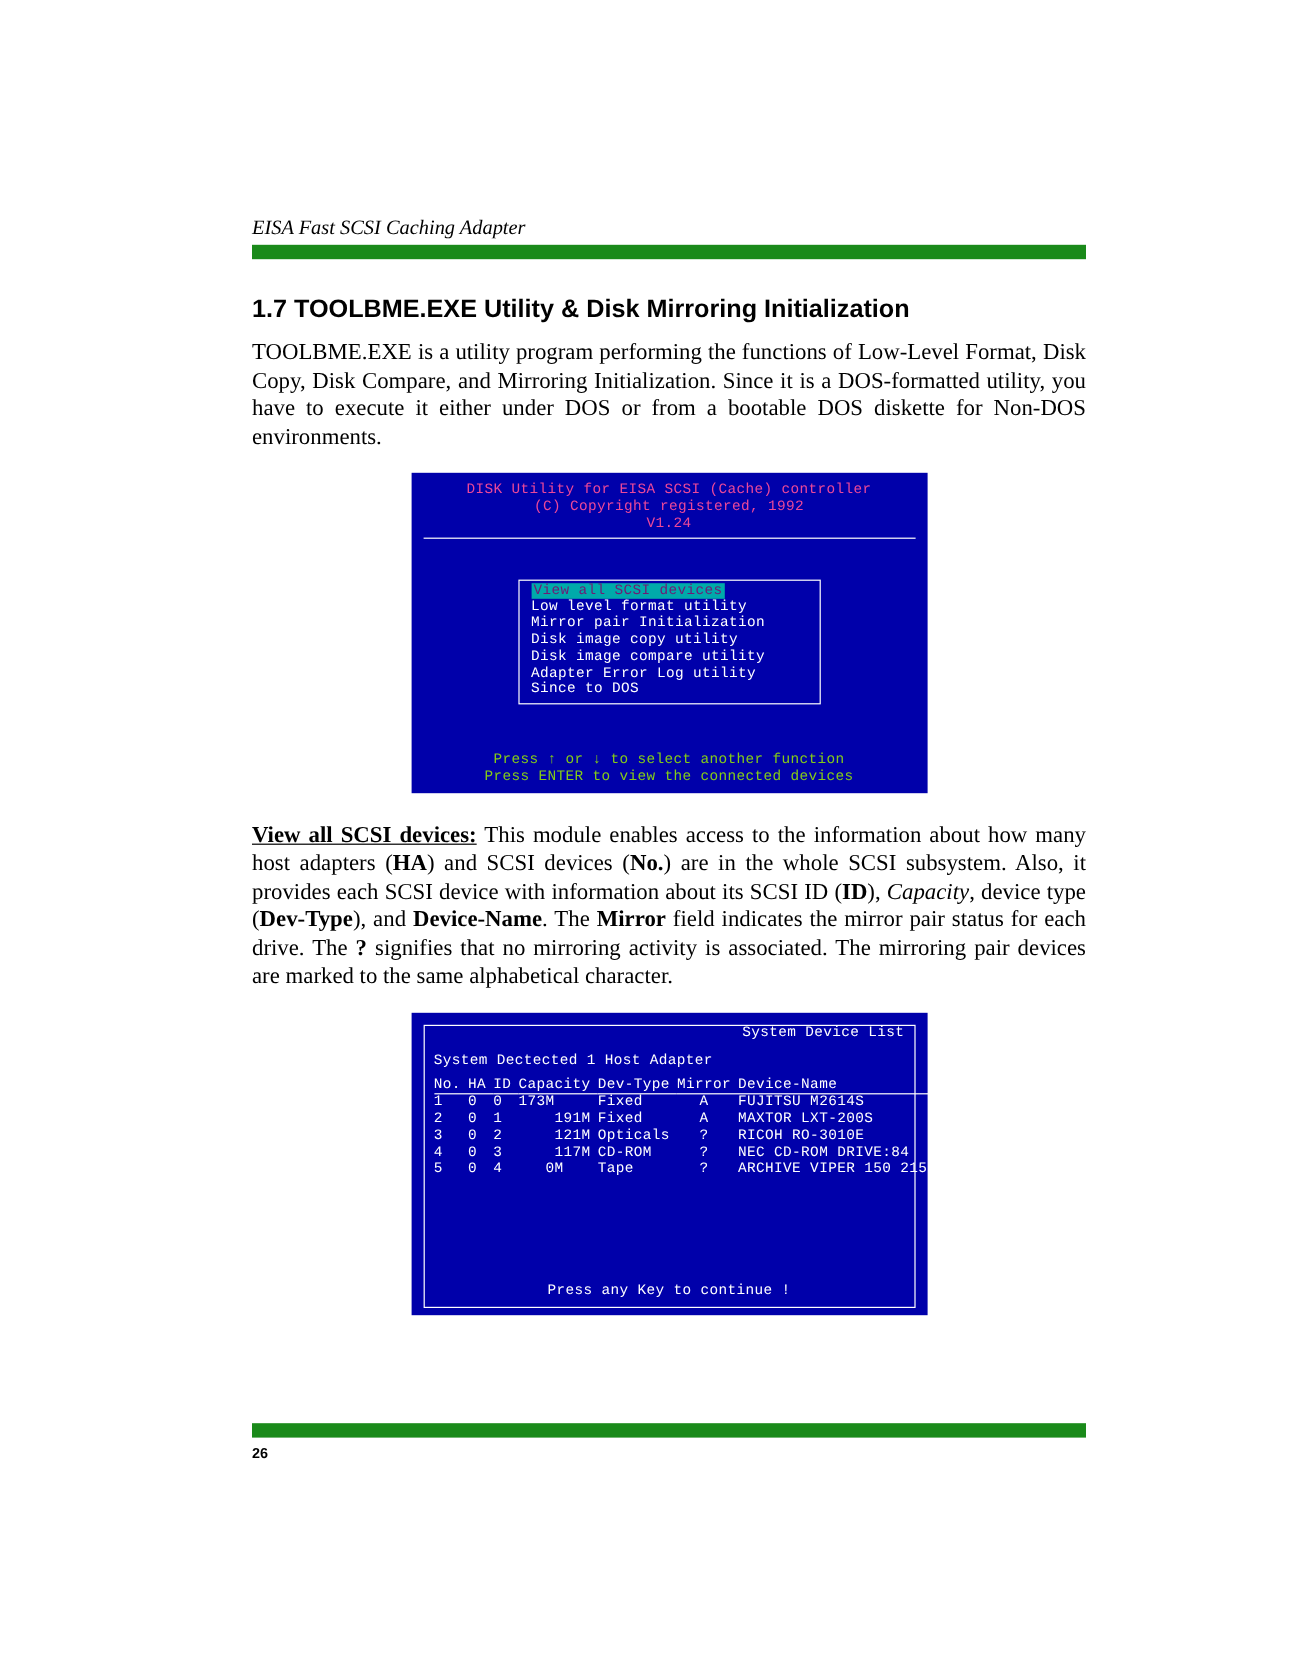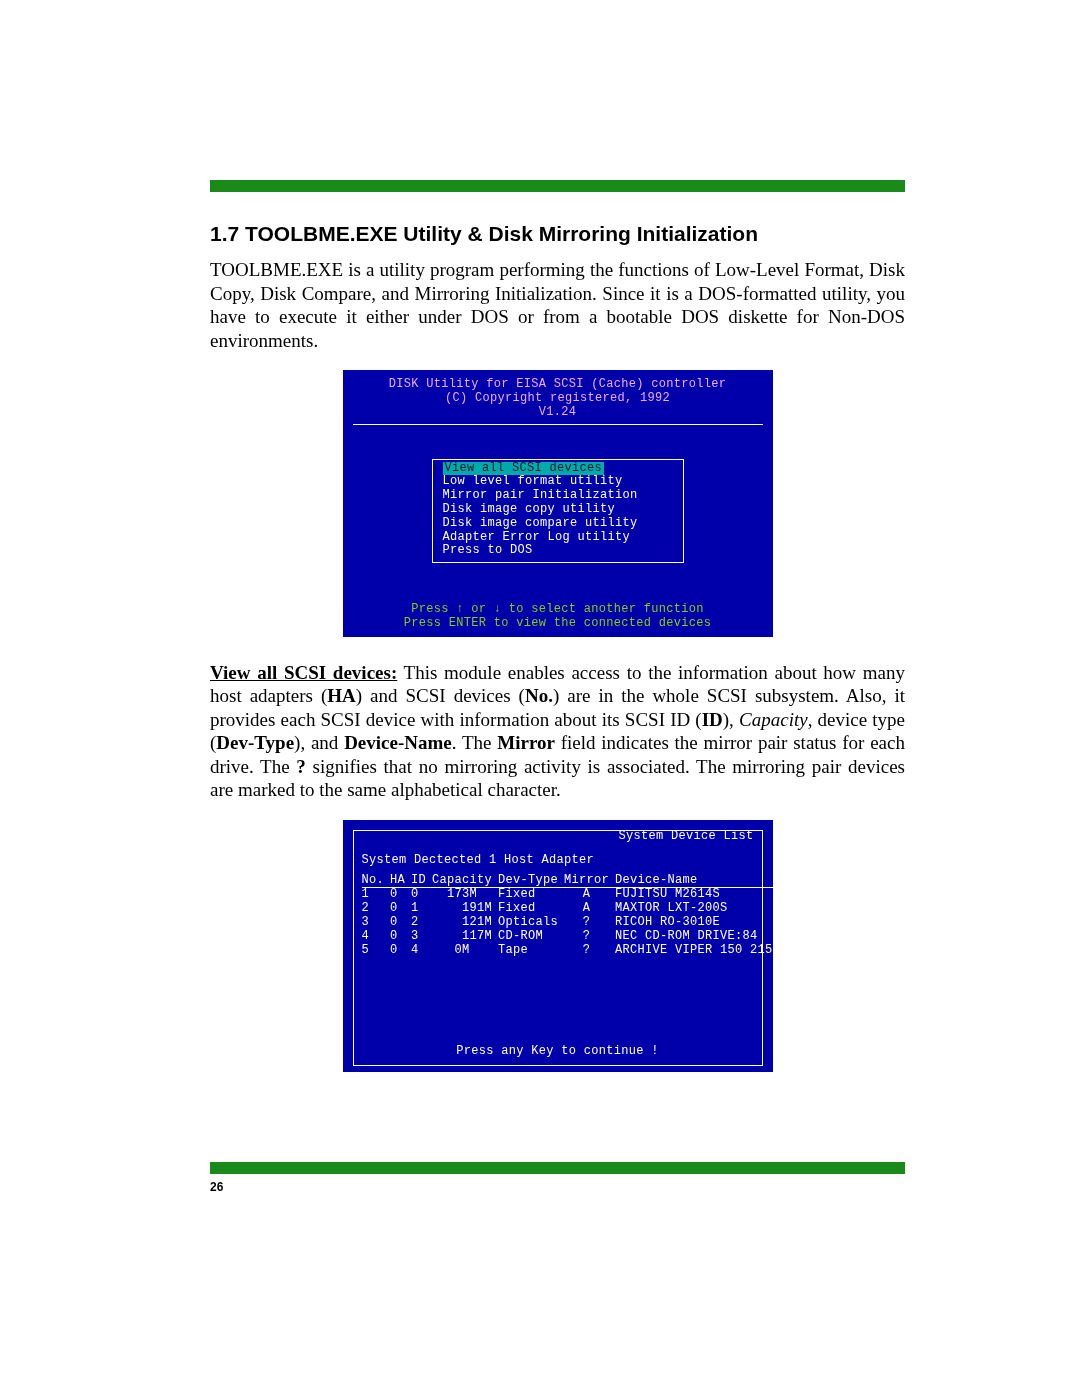--- a/index.html
+++ b/index.html
@@ -51,31 +51,31 @@
     color: #ffffff;
     font-family: "Courier New", monospace;
     font-size: 12px;
     line-height: 1.15;
     padding: 8px 10px 6px 10px;
     box-sizing: border-box;
     letter-spacing: 0.3px;
   }
   .dos1 { width: 430px; }
   .dos2 { width: 430px; }
-  .cyan { color: #f0abfc; }
+  .cyan { color: #ec4899; }
   .yellow { color: #84cc16; }
   .menu-box {
     border: 1px solid #ffffff;
     margin: 10px auto 14px auto;
     padding: 2px 10px 4px 10px;
     width: 230px;
   }
   .menu-sel {
     background: #00aaaa;
-    color: #0f172a;
+    color: #701a75;
     padding: 0 2px;
     display: inline-block;
   }
   .center { text-align: center; }
   .thin-rule {
     height: 1px;
     background: #ffffff;
     margin: 4px 0 6px 0;
   }
   .device-list-inner {
@@ -118,41 +118,42 @@
     font-size: 12px;
     font-family: Arial, Helvetica, sans-serif;
   }
   .spacer-big { height: 88px; }
 </style>
 </head>
 <body>
 
 <div class="page">
 
+  <div class="running-head">EISA Fast SCSI Caching Adapter</div>
   <div class="green-rule"></div>
 
   <div class="section-title">1.7 TOOLBME.EXE Utility &amp; Disk Mirroring Initialization</div>
 
   <p class="body-para">TOOLBME.EXE is a utility program performing the functions of Low-Level Format, Disk Copy, Disk Compare, and Mirroring Initialization. Since it is a DOS-formatted utility, you have to execute it either under DOS or from a bootable DOS diskette for Non-DOS environments.</p>
 
   <div class="dos-wrap">
     <div class="dos-panel dos1">
       <div class="center cyan">DISK Utility for EISA SCSI (Cache) controller</div>
       <div class="center cyan">(C) Copyright registered, 1992</div>
       <div class="center cyan">V1.24</div>
       <div class="thin-rule"></div>
       <div style="height:18px"></div>
       <div class="menu-box">
         <div><span class="menu-sel">View all SCSI devices</span></div>
         <div>Low level format utility</div>
         <div>Mirror pair Initialization</div>
         <div>Disk image copy utility</div>
         <div>Disk image compare utility</div>
         <div>Adapter Error Log utility</div>
-        <div>Press to DOS</div>
+        <div>Since to DOS</div>
       </div>
       <div style="height:26px"></div>
       <div class="center yellow">Press ↑ or ↓ to select another function</div>
       <div class="center yellow">Press ENTER to view the connected devices</div>
     </div>
   </div>
 
   <p class="body-para">
     <span class="ub">View all SCSI devices:</span><span> This module enables access to the information about how many host adapters (</span><span class="b">HA</span><span>) and SCSI devices (</span><span class="b">No.</span><span>) are in the whole SCSI subsystem. Also, it provides each SCSI device with information about its SCSI ID (</span><span class="b">ID</span><span>), </span><span class="i">Capacity</span><span>, device type (</span><span class="b">Dev-Type</span><span>), and </span><span class="b">Device-Name</span><span>. The </span><span class="b">Mirror</span><span> field indicates the mirror pair status for each drive. The </span><span class="b">?</span><span> signifies that no mirroring activity is associated. The mirroring pair devices are marked to the same alphabetical character.</span>
   </p>
@@ -172,21 +173,21 @@
             <th>ID</th>
             <th>Capacity</th>
             <th>Dev-Type</th>
             <th>Mirror</th>
             <th>Device-Name</th>
           </tr>
           <tr>
             <td>1</td>
                 <td>0</td>
                 <td>0</td>
-                <td style="text-align:center">173M</td>
+                <td style="text-align:left">173M</td>
                 <td>Fixed</td>
                 <td style="text-align:center">A</td>
                 <td>FUJITSU M2614S</td>
           </tr>
           <tr>
             <td>2</td>
                 <td>0</td>
                 <td>1</td>
                 <td style="text-align:right">191M</td>
                 <td>Fixed</td>

